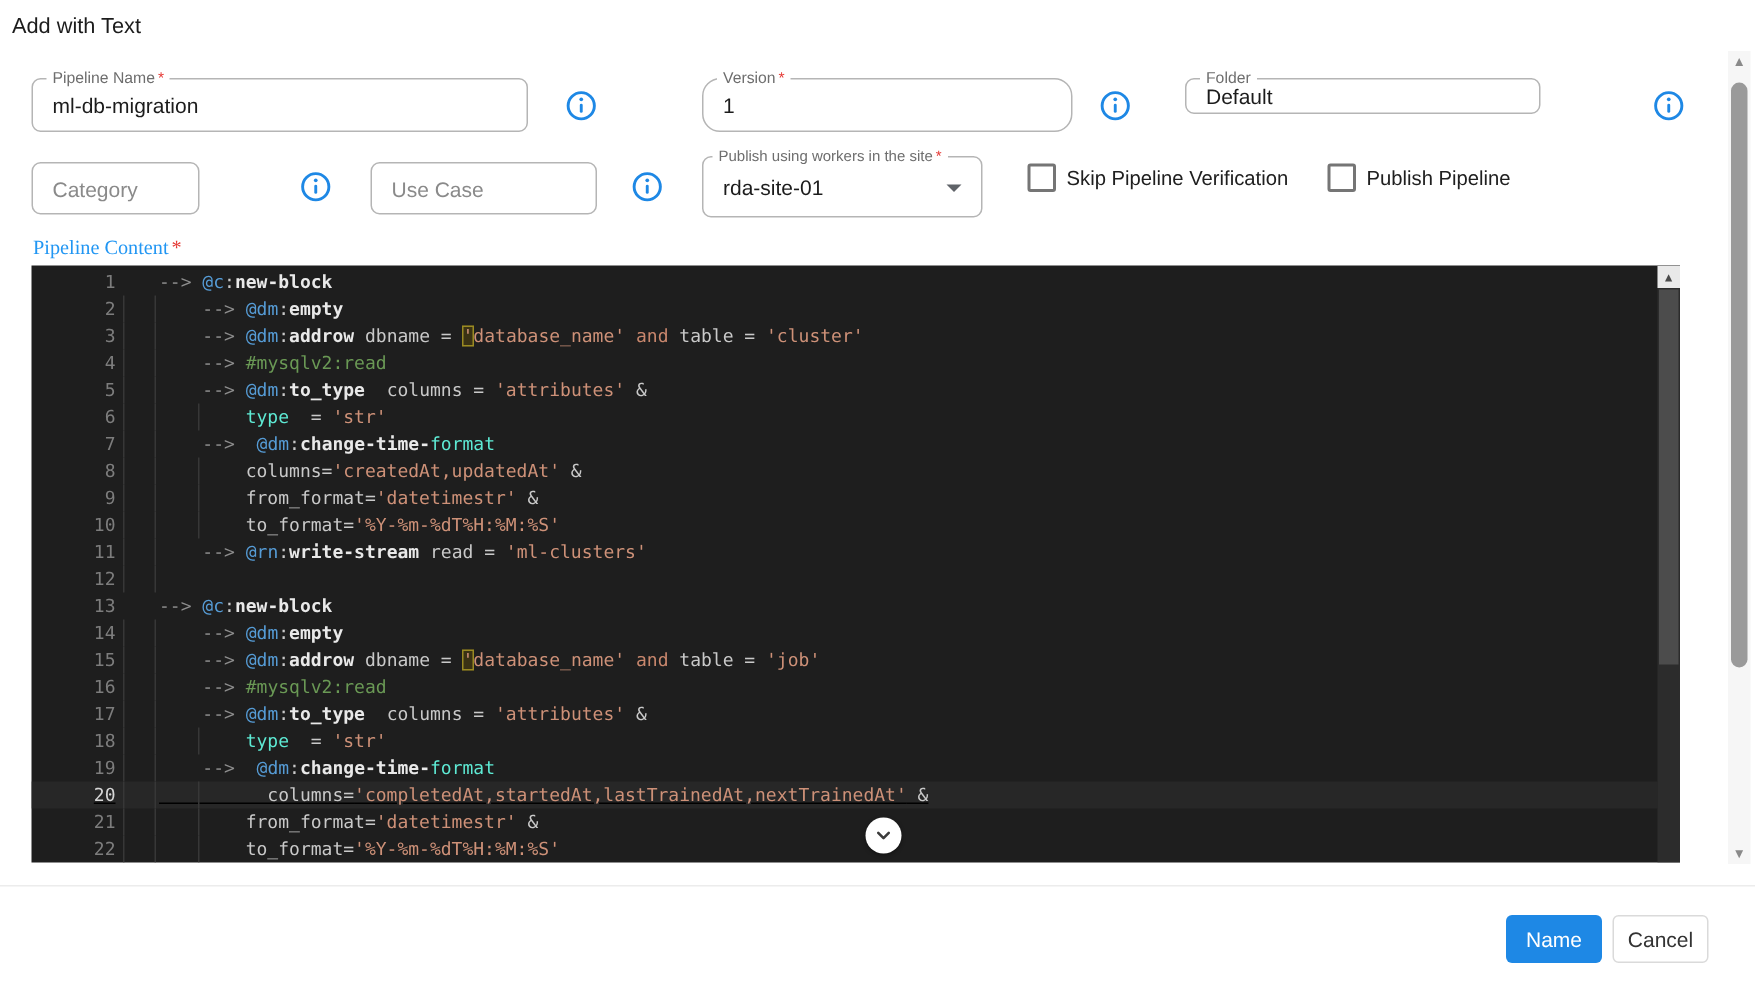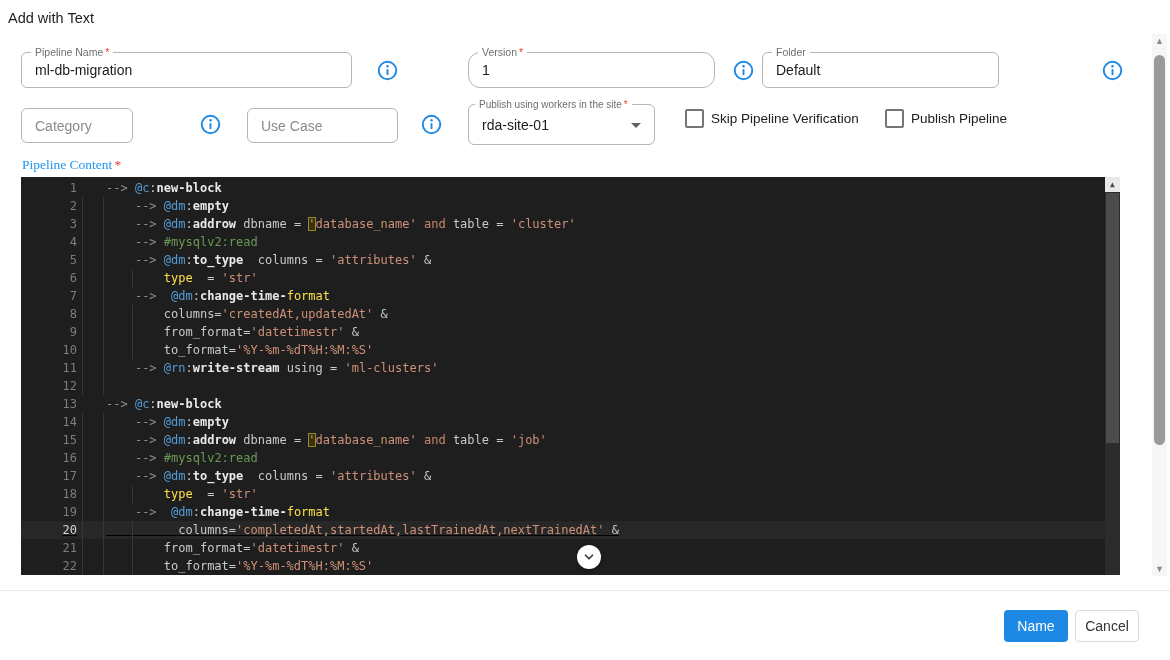--- a/index.html
+++ b/index.html
@@ -30,21 +30,21 @@
   #editor{left:21px;top:177px;width:1099px;height:398px;background:#1e1e1e;overflow:hidden;
     font-family:"DejaVu Sans Mono",monospace;font-size:12px;}
   #lines{position:absolute;top:2px;left:0;right:15px;}
   .ln{position:relative;display:flex;height:18px;line-height:18px;}
   .ln.active{background:#272727;text-decoration:underline;}
   .ln.active .num{color:#d6d6d6;}
   .num{flex:0 0 56px;width:56px;text-align:right;color:#7d7d7d;user-select:none;}
   .code{white-space:pre;padding-left:29px;color:#c9c9c9;}
   .guide{position:absolute;top:0;bottom:0;width:1px;background:#373737;}
   .ta{color:#8e8e8e}.td{color:#569cd6}.tc{color:#e9e9e9;font-weight:bold}.tp{color:#c9c9c9}
-  .ts{color:#ce9178}.tk{color:#fde047}.tm{color:#6a9955}.tw{color:#c9876d}
+  .ts{color:#ce9178}.tk{color:#5eead4}.tm{color:#6a9955}.tw{color:#c9876d}
   .tq{color:#ce9178;outline:1px solid #9a8a22;outline-offset:-1px;background:#3a3214;}
 
   #ed-scrollbar{position:absolute;right:0;top:0;bottom:0;width:15px;background:#2c2c2c;}
   #ed-up{position:absolute;top:0;left:0;width:15px;height:15px;background:#e9e9e9;color:#4a4a4a;
     font-size:8px;line-height:15px;text-align:center;cursor:pointer;}
   #ed-thumb{position:absolute;top:16px;left:1px;width:13px;height:250px;background:#4c4c4c;cursor:pointer;}
 
   #scroll-hint{position:absolute;left:556px;top:368px;width:24px;height:24px;border-radius:50%;
     background:#fff;display:flex;align-items:center;justify-content:center;cursor:pointer;
     box-shadow:0 1px 3px rgba(0,0,0,.4);}
@@ -85,21 +85,21 @@
     <span class="fvalue">1</span>
   </div>
   <span class="info" style="left:733px;top:60px;">
     <svg width="21" height="21" viewBox="0 0 24 24">
         <circle cx="12" cy="12" r="10" fill="none" stroke="#1e88e5" stroke-width="2.2"></circle>
         <rect x="10.9" y="10.4" width="2.2" height="7" rx="1.1" fill="#1e88e5"></rect>
         <circle cx="12" cy="7.1" r="1.4" fill="#1e88e5"></circle>
       </svg>
   </span>
 
-  <div class="outlined" style="left:762px;top:52px;width:237px;height:36px;text-align:center;">
+  <div class="outlined" style="left:790px;top:52px;width:237px;height:24px;text-align:center;">
     <span class="flabel">Folder</span>
     <span class="fvalue">Default</span>
   </div>
   <span class="info" style="left:1102px;top:60px;">
     <svg width="21" height="21" viewBox="0 0 24 24">
         <circle cx="12" cy="12" r="10" fill="none" stroke="#1e88e5" stroke-width="2.2"></circle>
         <rect x="10.9" y="10.4" width="2.2" height="7" rx="1.1" fill="#1e88e5"></rect>
         <circle cx="12" cy="7.1" r="1.4" fill="#1e88e5"></circle>
       </svg>
   </span>
@@ -206,21 +206,21 @@
           <i class="guide" style="left: 61px;"></i>
           <i class="guide" style="left: 82px;"></i>
           <i class="guide" style="left: 111px;"></i>
           <span class="num">10</span>
           <span class="code"><span class="tp">        to_format=</span><span class="ts">'%Y-%m-%dT%H:%M:%S'</span></span>
         </div>
         <div class="ln">
           <i class="guide" style="left: 61px;"></i>
           <i class="guide" style="left: 82px;"></i>
           <span class="num">11</span>
-          <span class="code"><span class="tp">    </span><span class="ta">--&gt; </span><span class="td">@rn</span><span class="tp">:</span><span class="tc">write-stream</span><span class="tp"> using = </span><span class="ts">'ml-clusters'</span></span>
+          <span class="code"><span class="tp">    </span><span class="ta">--&gt; </span><span class="td">@rn</span><span class="tp">:</span><span class="tc">write-stream</span><span class="tp"> read = </span><span class="ts">'ml-clusters'</span></span>
         </div>
         <div class="ln">
           <i class="guide" style="left: 61px;"></i>
           <i class="guide" style="left: 82px;"></i>
           <span class="num">12</span>
           <span class="code"></span>
         </div>
         <div class="ln">
           <span class="num">13</span>
           <span class="code"><span class="ta">--&gt; </span><span class="td">@c</span><span class="tp">:</span><span class="tc">new-block</span></span>

